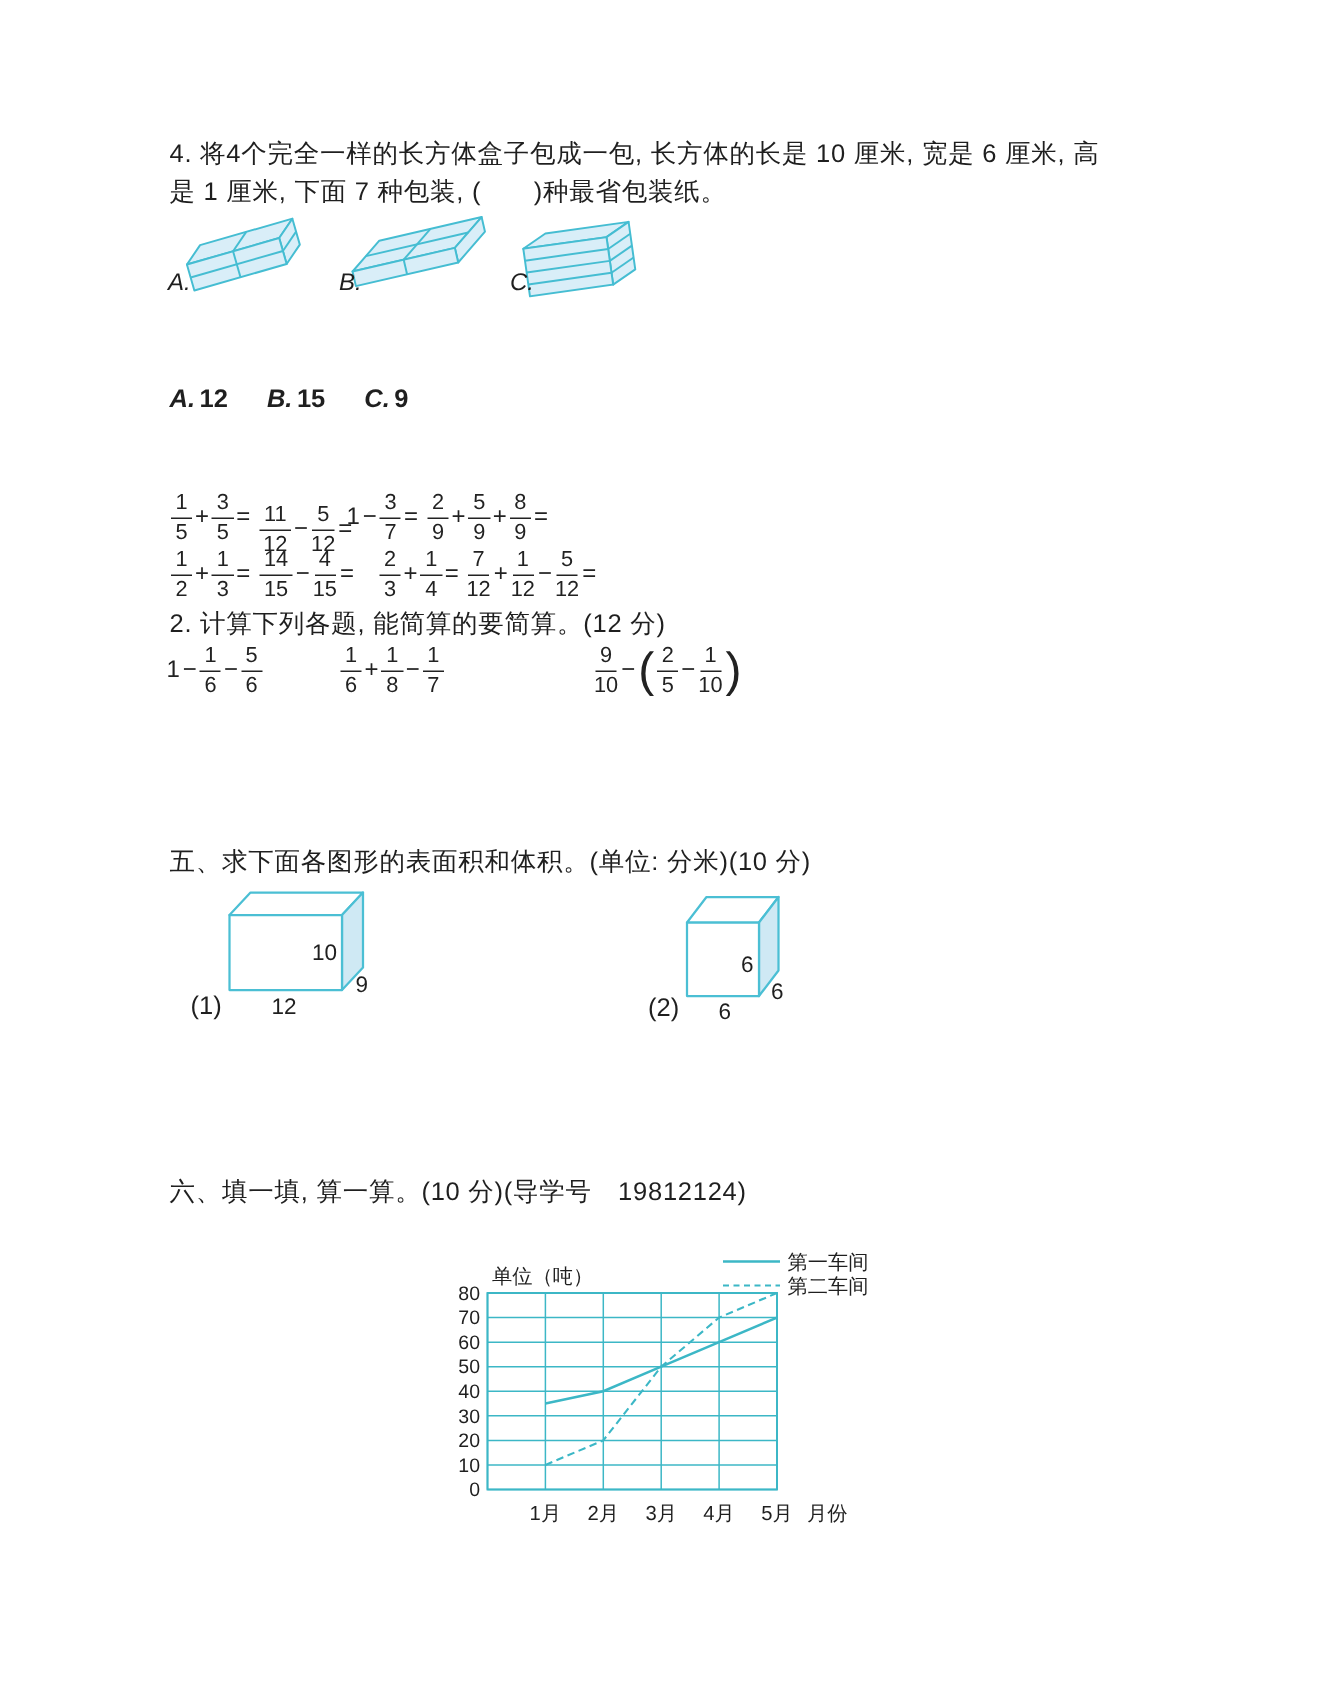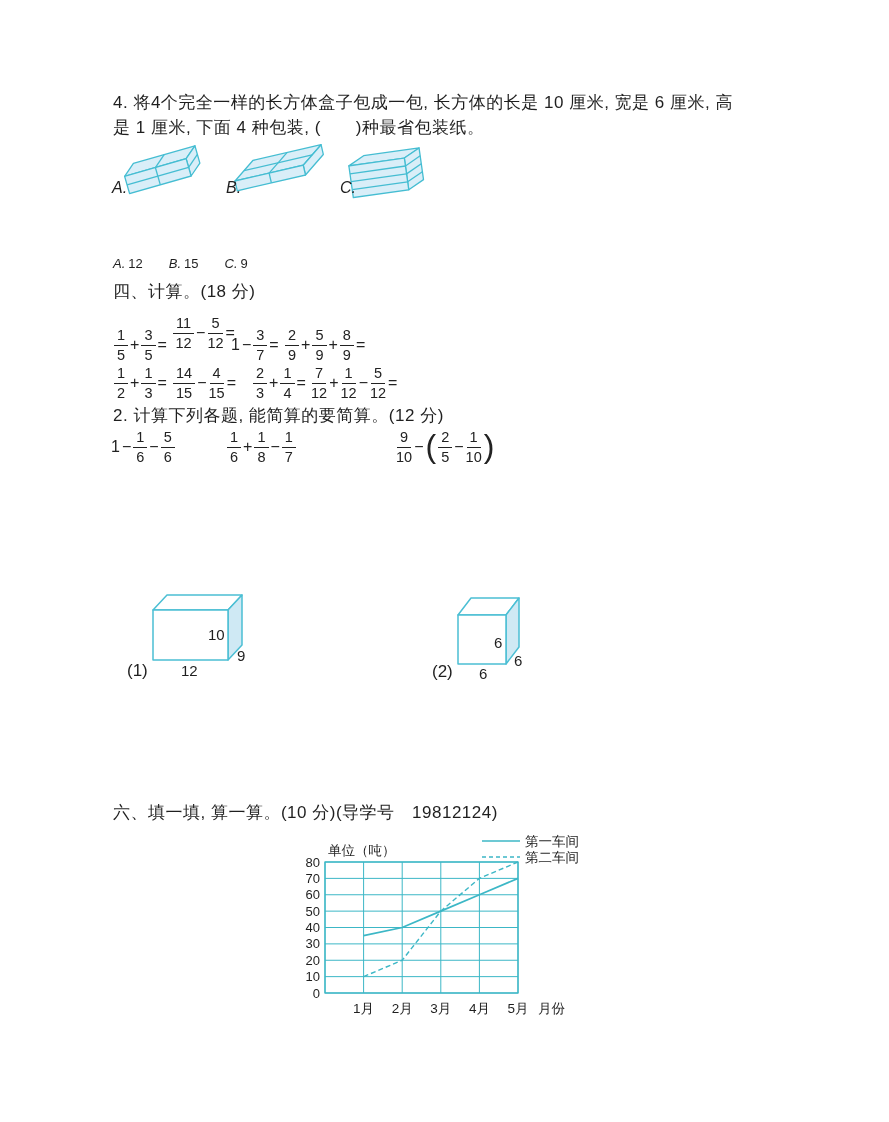--- a/index.html
+++ b/index.html
@@ -11,42 +11,42 @@
     color:#1f1f1f;
     overflow:hidden;
   }
   .tline{
     position:absolute;
     left:113px;width:680px;
     font-size:17px;line-height:25px;
     letter-spacing:0.5px;
     white-space:nowrap;
   }
-  .choices{position:absolute;left:113px;display:flex;gap:26px;font-size:13px;}
+  .choices{position:absolute;left:113px;display:flex;gap:26px;font-size:17px;font-weight:bold;}
   .choices .letter{font-style:italic;margin-right:3px;}
   .expr{
     position:absolute;
     display:flex;align-items:center;
     font-size:16px;color:#222;height:38px;
   }
   .frac{display:inline-flex;flex-direction:column;align-items:center;line-height:1;margin:0 1px;font-size:14.5px;}
   .frac .num{padding:0 3px 2px 3px;border-bottom:1.4px solid #222;}
   .frac .den{padding-top:2px;}
   .op{margin:0 1px;}
   .paren{font-size:32px;font-weight:300;line-height:0.9;margin:0 1px;transform:translateY(-1px);}
   svg text{font-family:"Liberation Sans","DejaVu Sans",sans-serif;}
   .boxlabel{font-style:italic;}
 </style>
 </head>
 <body>
 
 <div id="page">
 
   <div class="tline" style="top:90px">4.  将4个完全一样的长方体盒子包成一包, 长方体的长是 10 厘米, 宽是 6 厘米, 高</div>
-  <div class="tline" style="top:115px">是 1 厘米, 下面 4 种包装, (　　)种最省包装纸。</div>
+  <div class="tline" style="top:115px">是 1 厘米, 下面 7 种包装, (　　)种最省包装纸。</div>
 
   <svg style="position:absolute;left:108px;top:136px" width="340" height="66" viewBox="0 0 340 66">
 
     <g transform="translate(16,14) rotate(-16 30 20)" stroke="#45bdd2" stroke-width="1.3" fill="#d9eef8" stroke-linejoin="round">
       <polygon points="0,18 12,8 76,8 64,18"></polygon>
       <polygon points="64,18 76,8 76,26 64,36"></polygon>
       <rect x="0" y="18" width="64" height="18"></rect>
       <line x1="32" y1="18" x2="32" y2="36"></line>
       <line x1="32" y1="18" x2="44" y2="8"></line>
       <line x1="0" y1="27" x2="64" y2="27"></line>
@@ -78,35 +78,34 @@
     <text class="boxlabel" x="232" y="57" font-size="16" fill="#1f1f1f">C.</text>
   </svg>
 
 
   <div class="choices" style="top:256px">
     <span><span class="letter">A.</span><span>12</span></span>
     <span><span class="letter">B.</span><span>15</span></span>
     <span><span class="letter">C.</span><span>9</span></span>
   </div>
 
-  <div class="tline" style="top:279px">四、计算。(18 分)</div>
 
   <div class="expr" style="left:113px;top:326px">
       <span class="frac">
         <span class="num">1</span>
         <span class="den">5</span>
       </span>
       <span class="op">+</span>
       <span class="frac">
         <span class="num">3</span>
         <span class="den">5</span>
       </span>
       <span class="op">=</span>
     </div>
-  <div class="expr" style="left:172px;top:314px">
+  <div class="expr" style="left:172px;top:334px">
       <span class="frac">
         <span class="num">11</span>
         <span class="den">12</span>
       </span>
       <span class="op">−</span>
       <span class="frac">
         <span class="num">5</span>
         <span class="den">12</span>
       </span>
       <span class="op">=</span>
@@ -235,20 +234,21 @@
         <span class="den">5</span>
       </span>
       <span class="op">−</span>
       <span class="frac">
         <span class="num">1</span>
         <span class="den">10</span>
       </span>
       <span class="paren">)</span>
     </div>
 
+  <div class="tline" style="top:562px">五、求下面各图形的表面积和体积。(单位: 分米)(10 分)</div>
 
   <svg style="position:absolute;left:125px;top:588px" width="135" height="100" viewBox="0 0 135 100">
     <g stroke="#4bbfd4" stroke-width="1.5" stroke-linejoin="round">
       <polygon points="28,22 42,7 117,7 103,22" fill="#ffffff"></polygon>
       <polygon points="103,22 117,7 117,57 103,72" fill="#cfe9f4"></polygon>
       <rect x="28" y="22" width="75" height="50" fill="#ffffff"></rect>
     </g>
     <text x="83" y="52" font-size="15" fill="#1f1f1f">10</text>
     <text x="112" y="73" font-size="15" fill="#1f1f1f">9</text>
     <text x="56" y="88" font-size="15" fill="#1f1f1f">12</text>
@@ -260,21 +260,21 @@
       <polygon points="28,23 41,6 89,6 76,23" fill="#ffffff"></polygon>
       <polygon points="76,23 89,6 89,55 76,72" fill="#cfe9f4"></polygon>
       <rect x="28" y="23" width="48" height="49" fill="#ffffff"></rect>
     </g>
     <text x="64" y="56" font-size="15" fill="#1f1f1f">6</text>
     <text x="84" y="74" font-size="15" fill="#1f1f1f">6</text>
     <text x="49" y="87" font-size="15" fill="#1f1f1f">6</text>
     <text x="2" y="85" font-size="17" fill="#1f1f1f">(2)</text>
   </svg>
 
-  <div class="tline" style="top:800px">六、填一填, 算一算。(10 分)(导学号　19812124)</div>
+  <div class="tline" style="top:782px">六、填一填, 算一算。(10 分)(导学号　19812124)</div>
 
   <svg id="stat-chart" style="position:absolute;left:290px;top:830px" width="335" height="220" viewBox="0 0 335 220">
     <text x="38" y="25" font-size="13.5" fill="#1f1f1f">单位（吨）</text>
     <g id="legend">
       <line x1="192" y1="11" x2="230" y2="11" stroke="#3cb7c6" stroke-width="1.6"></line>
       <text x="235" y="16" font-size="13.5" fill="#1f1f1f">第一车间</text>
       <line x1="192" y1="27" x2="230" y2="27" stroke="#3cb7c6" stroke-width="1.4" stroke-dasharray="4,3"></line>
       <text x="235" y="32" font-size="13.5" fill="#1f1f1f">第二车间</text>
     </g>
     <g id="chart-grid">

